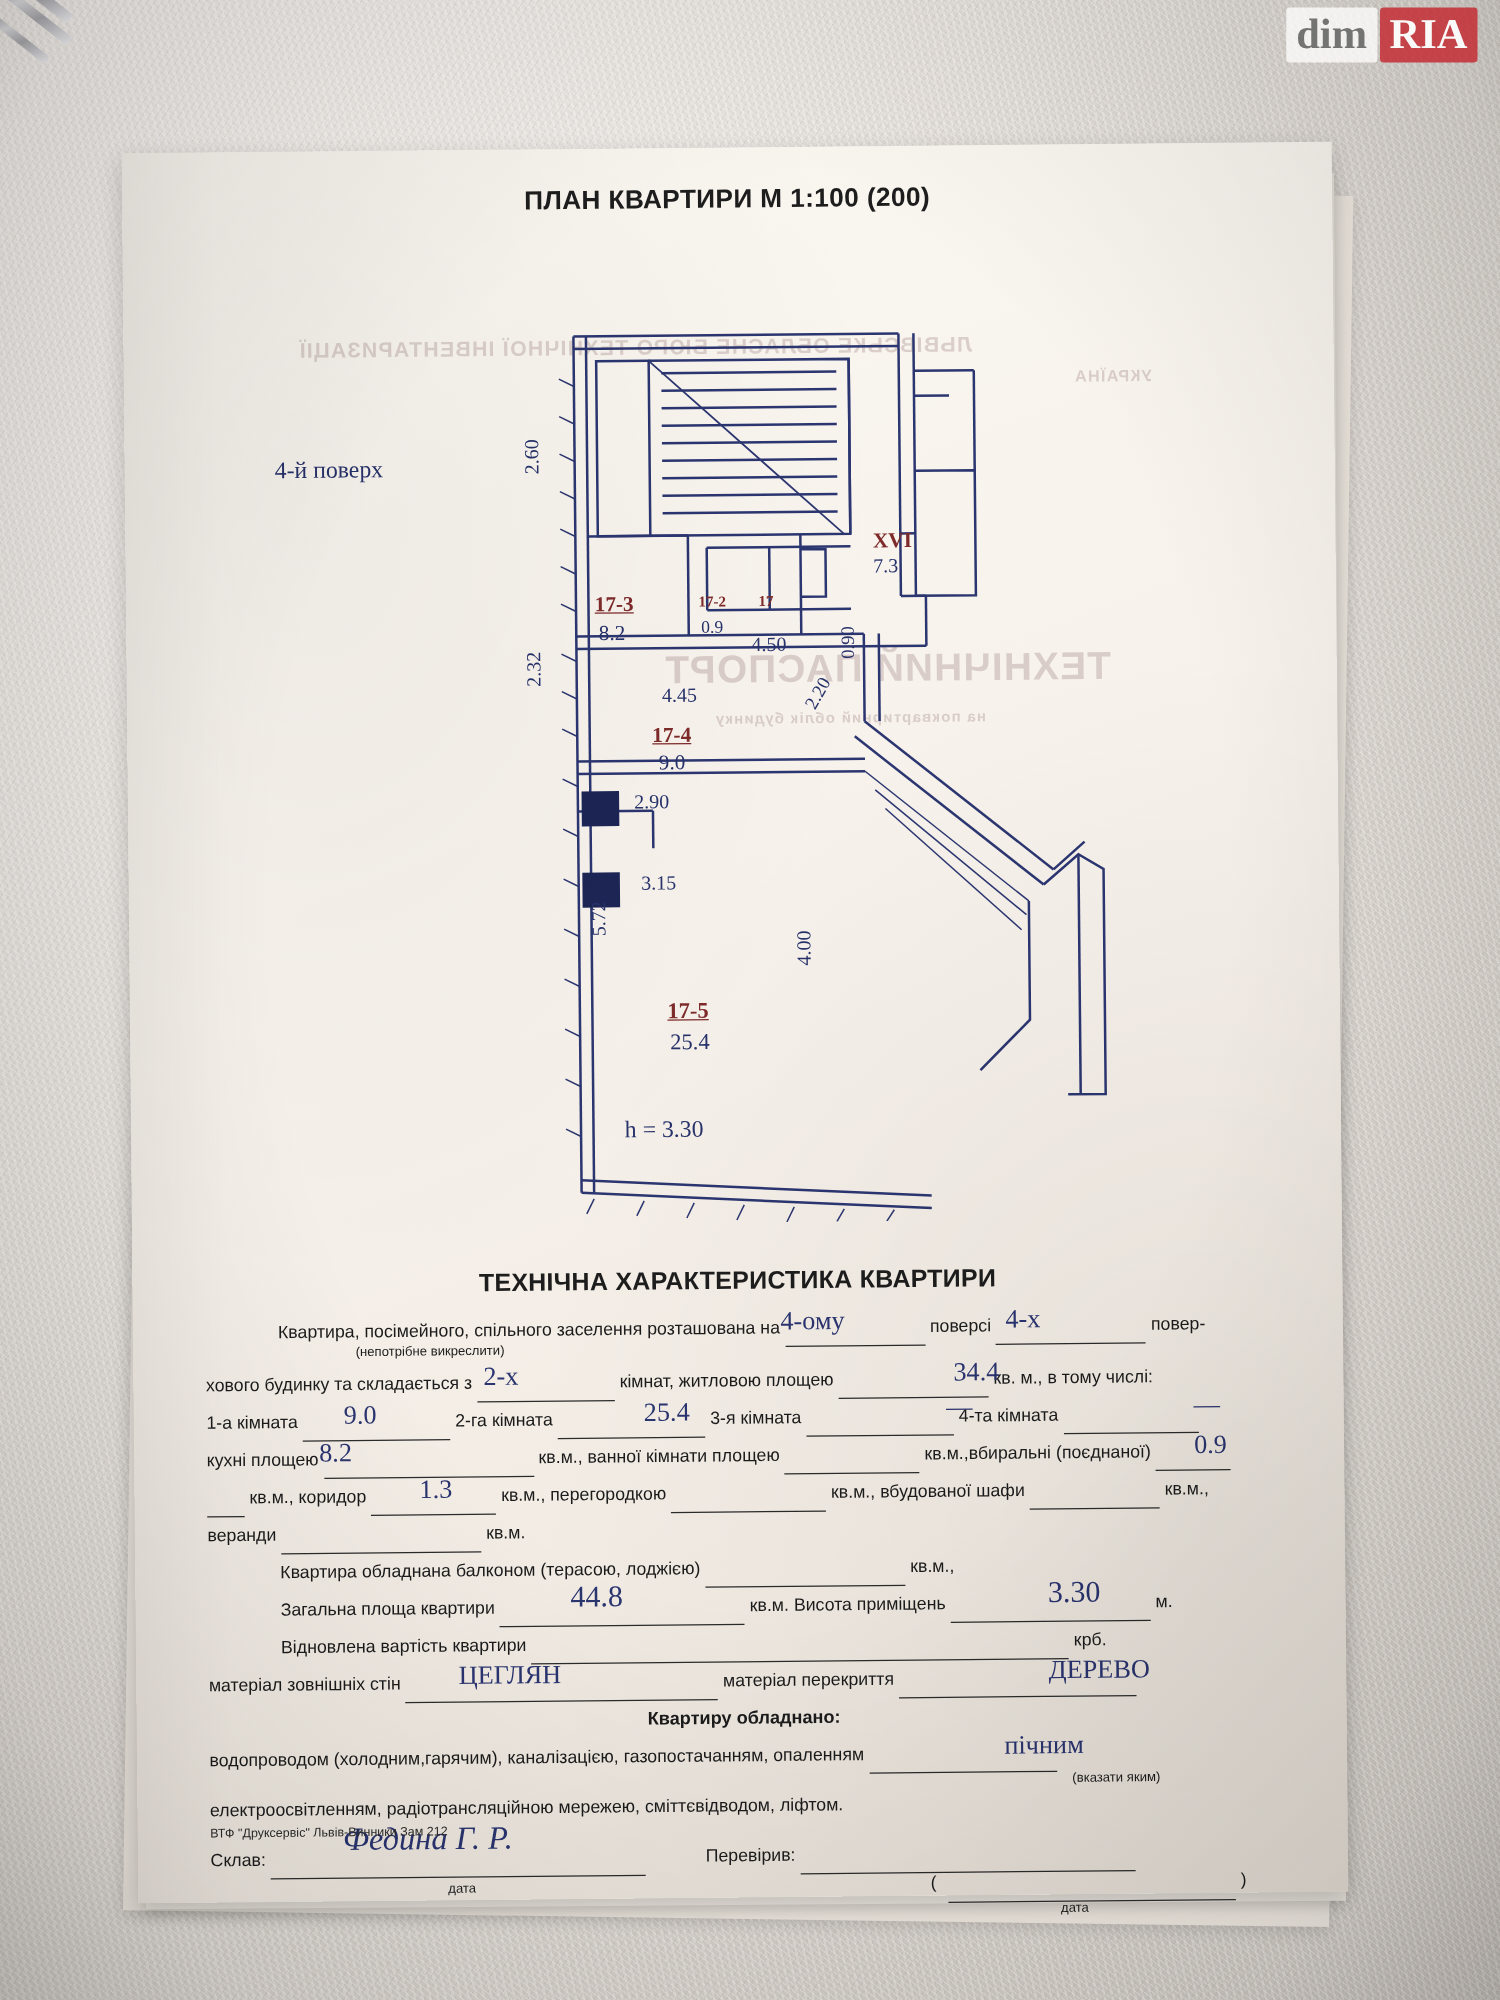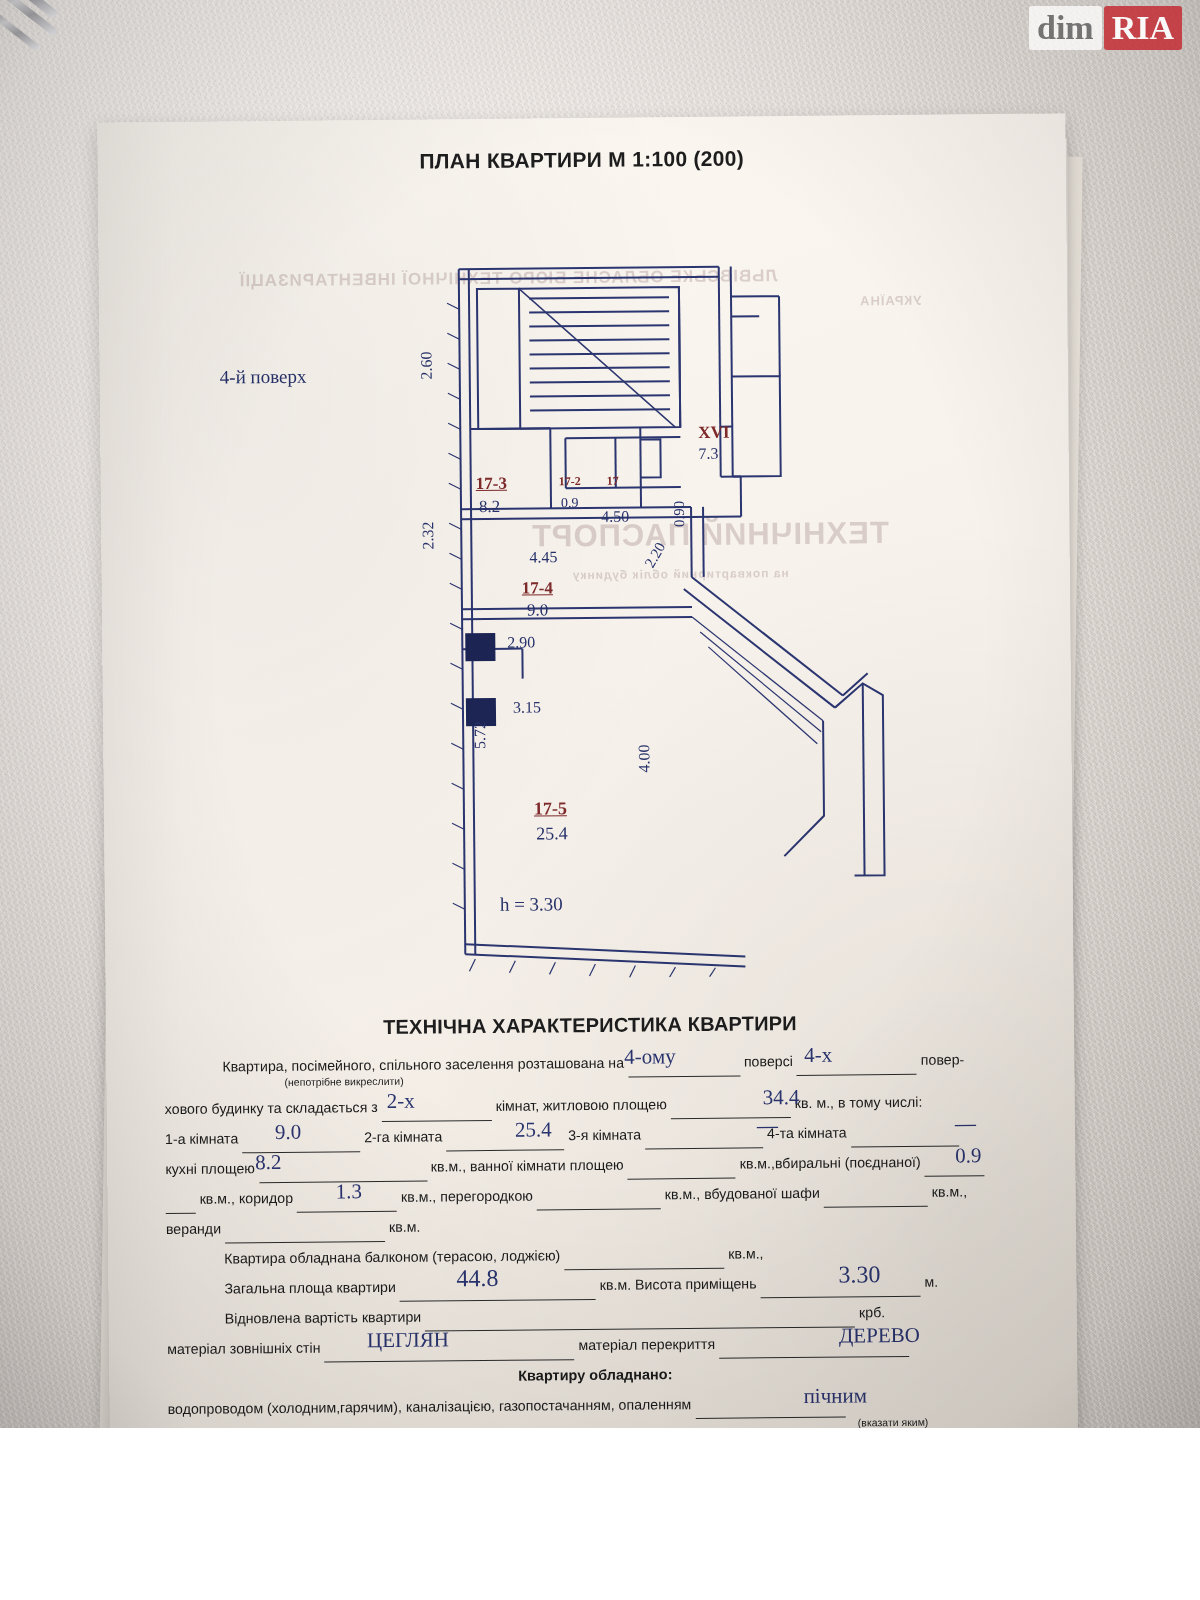--- a/index.html
+++ b/index.html
@@ -9,21 +9,21 @@
   }
   body {
     width: 1200px;
     height: 1600px;
     overflow: hidden;
     font-family: "Liberation Sans", sans-serif;
   }
   .photo {
     position: relative;
     width: 1200px;
-    height: 1428px;
+    height: 1600px;
     background:
       radial-gradient(ellipse at 20% 15%, #f2eeea 0%, #e7e2dd 35%, #ddd7d1 70%, #d2ccc6 100%);
     overflow: hidden;
   }
   
   .fabric {
     position: absolute;
     inset: 0;
     background-image:
       repeating-linear-gradient(38deg, rgba(255,255,255,0.30) 0px, rgba(255,255,255,0.30) 1px, rgba(0,0,0,0.00) 1px, rgba(0,0,0,0.00) 4px),

